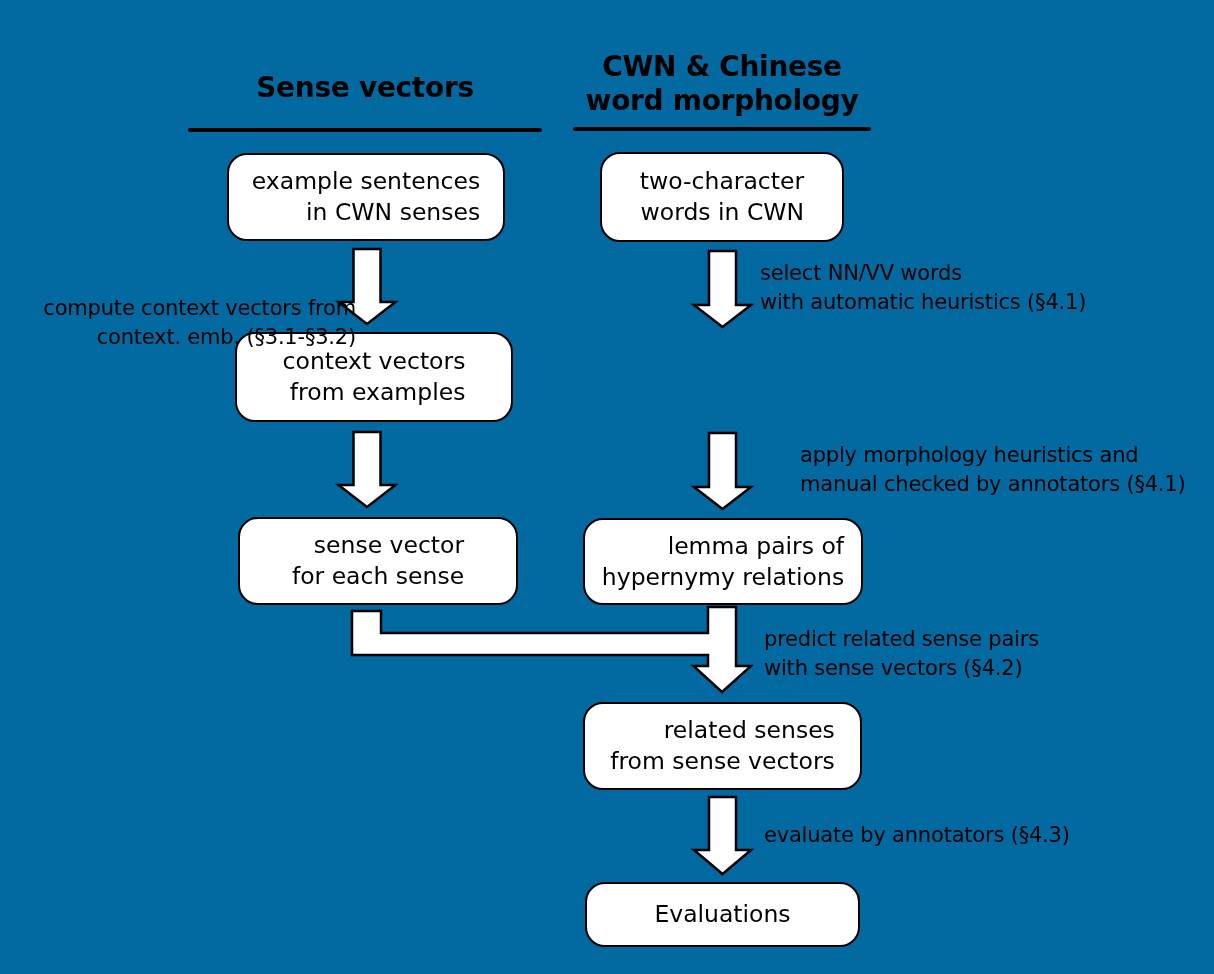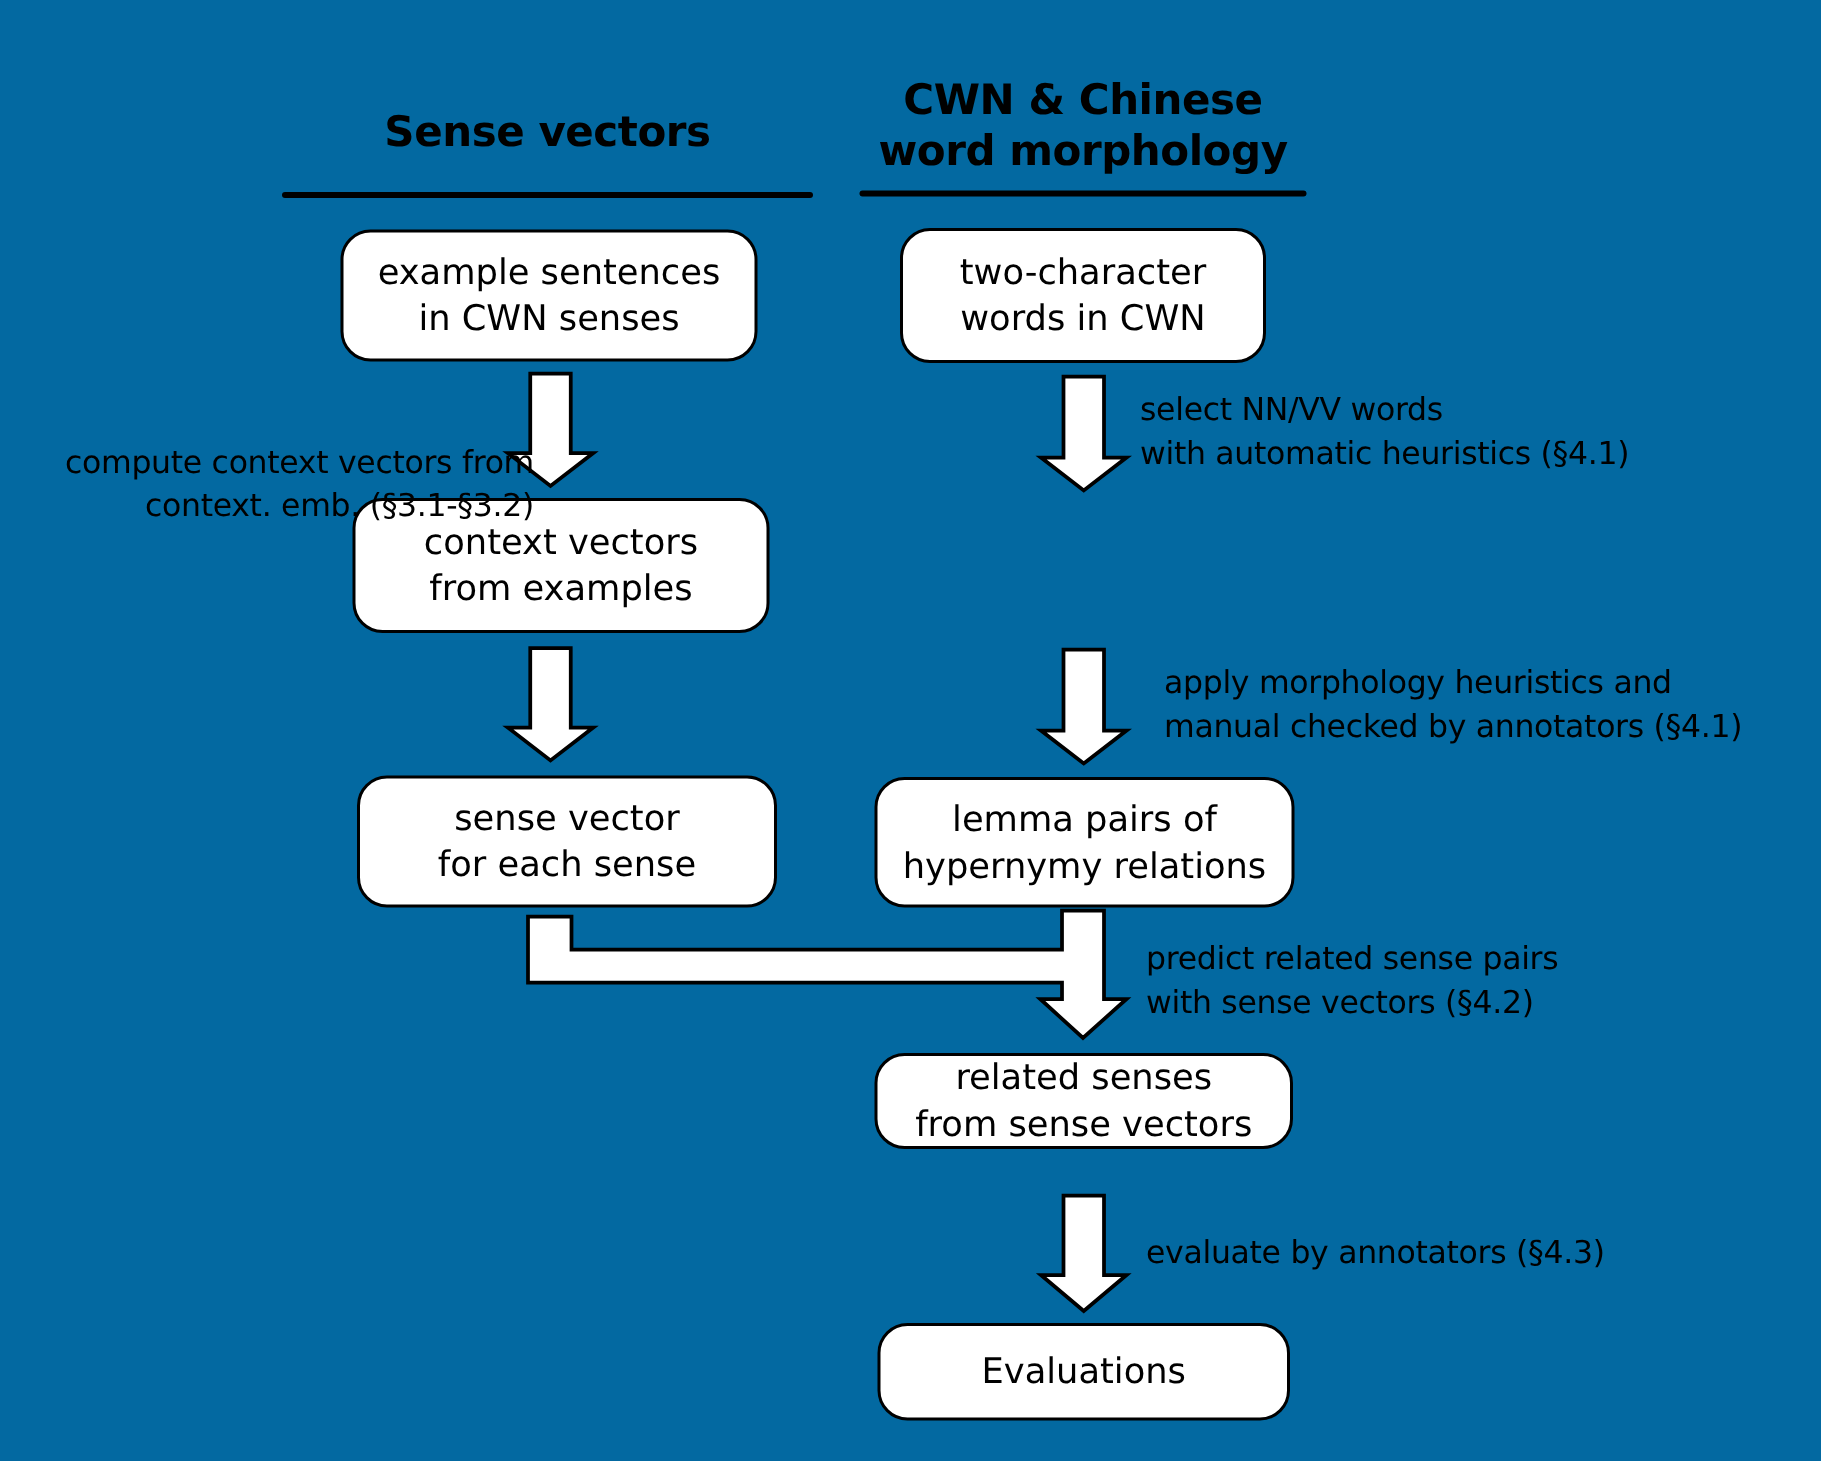--- a/index.html
+++ b/index.html
@@ -31,47 +31,47 @@
   .ul-right { left: 573px; top: 127px; width: 298px; }
   .box {
     position: absolute;
     box-sizing: border-box;
     border: 2.5px solid #000;
     border-radius: 20px;
     background: #ffffff;
     display: flex;
     align-items: center;
     justify-content: center;
-    text-align: center;
+    text-align: right;
     font-size: 23.5px;
     line-height: 31px;
     white-space: pre-line;
     z-index: 1;
   }
   .lb1 { left: 227px; top: 153px; width: 278px; height: 88px; }
   .lb2 { left: 235px; top: 332px; width: 278px; height: 90px; }
   .lb3 { left: 238px; top: 517px; width: 280px; height: 88px; }
   .rb1 { left: 600px; top: 152px; width: 244px; height: 90px; }
   .rb2 { left: 600px; top: 337px; width: 245px; height: 88px; }
   .rb3 { left: 583px; top: 518px; width: 280px; height: 87px; }
-  .rb4 { left: 583px; top: 702px; width: 279px; height: 64px; }
+  .rb4 { left: 583px; top: 702px; width: 279px; height: 88px; }
   .rb5 { left: 585px; top: 882px; width: 275px; height: 65px; }
   .elabel {
     position: absolute;
     font-size: 21px;
     line-height: 29px;
     white-space: pre-line;
     letter-spacing: -0.2px;
     z-index: 2;
   }
   .e-right-align { text-align: right; }
   .e1 { right: 882px; top: 258px; margin-top: 36px; }
   .e2 { right: 887px; top: 433px; }
   .e3 { left: 760px; top: 259px; }
-  .e4 { left: 776px; top: 441px; }
+  .e4 { left: 800px; top: 441px; }
   .e5 { left: 764px; top: 625px; }
   .e6 { left: 764px; top: 821px; }
   .arrow { fill: #ffffff; stroke: #000000; stroke-width: 2.5; stroke-linejoin: miter; }
 </style>
 </head>
 <body>
 
 <div class="canvas">
 
   <svg class="layer-svg" width="1214" height="974" viewBox="0 0 1214 974">

